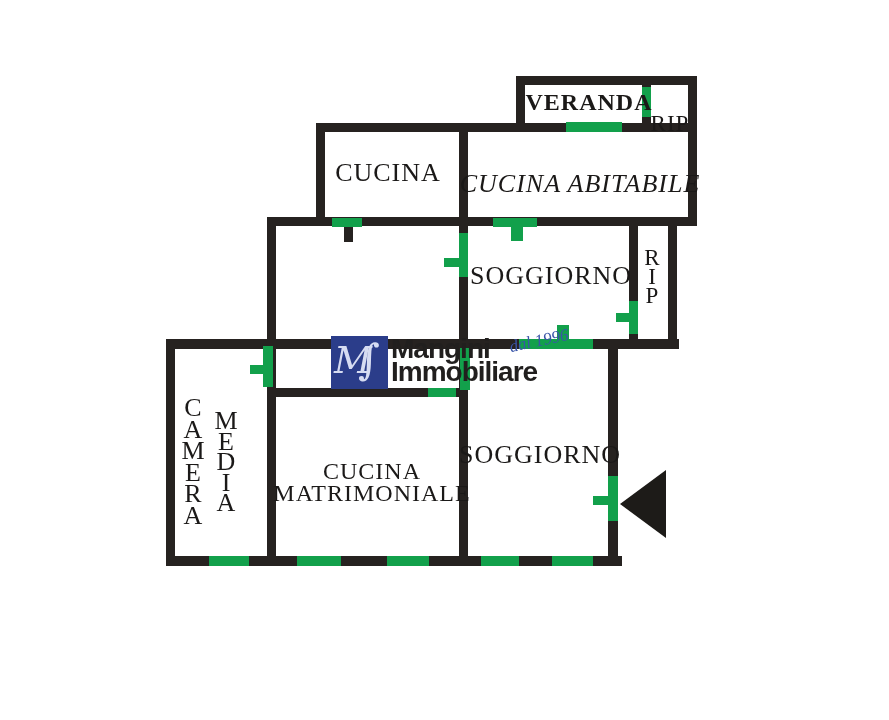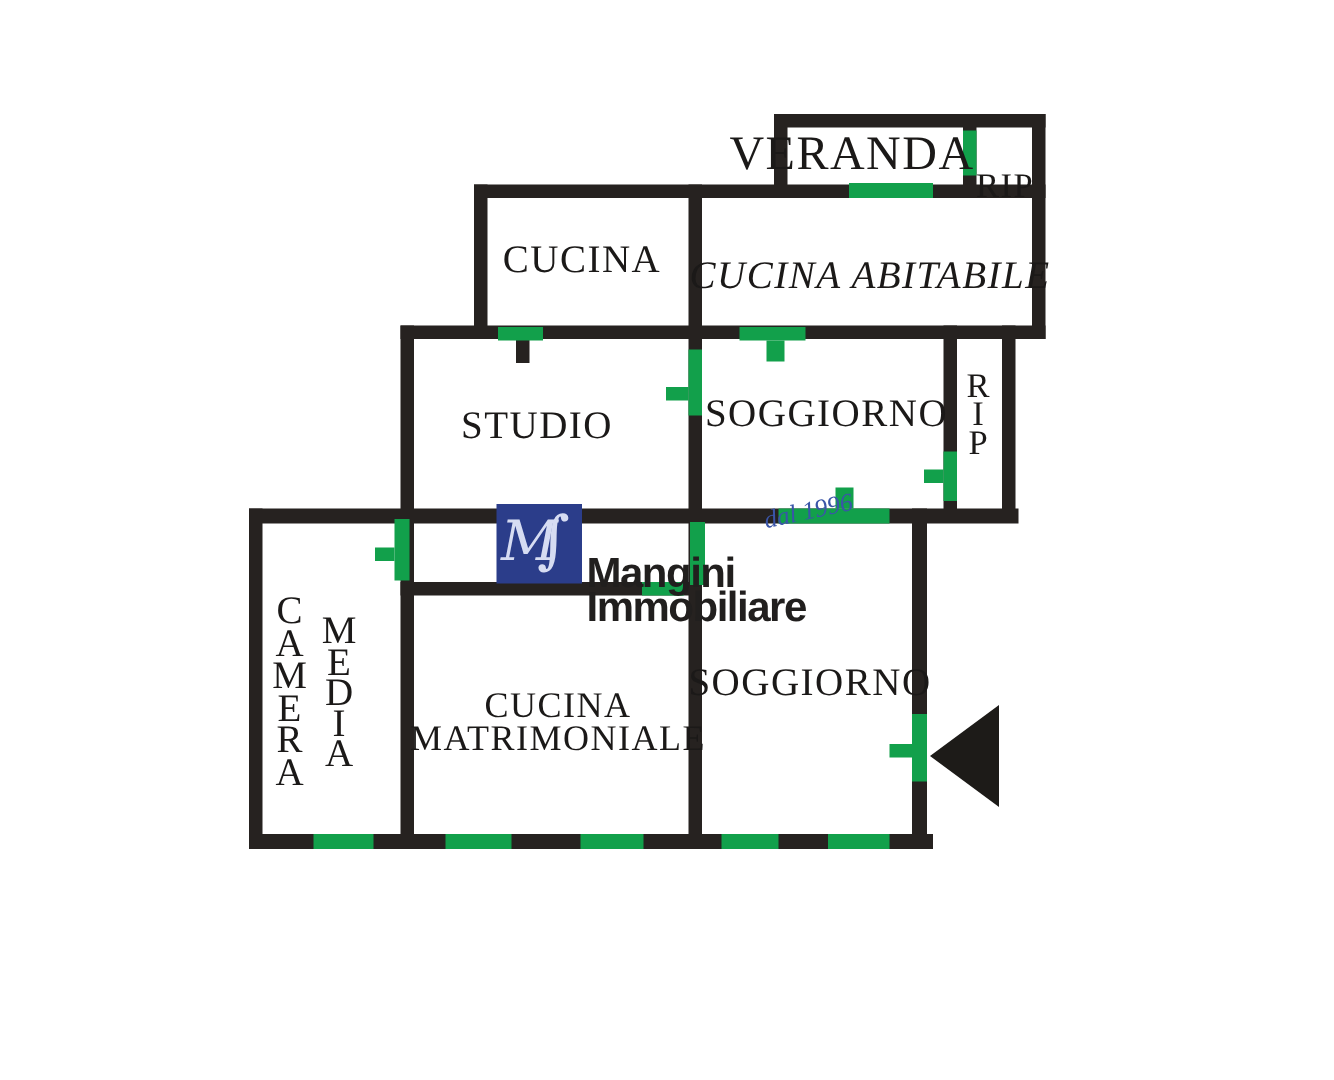--- a/index.html
+++ b/index.html
@@ -32,21 +32,21 @@
     position:absolute;left:3px;top:1px;font-family:"DejaVu Serif",serif;
     font-style:italic;font-size:37px;color:#d6dcf2;line-height:48px;
   }
   .mono-s{
     position:absolute;left:27px;top:-3px;font-family:"DejaVu Serif",serif;
     font-style:italic;font-size:42px;color:#d6dcf2;line-height:54px;
   }
   .logo-text{
     position:absolute;left:60px;top:1px;font-family:"Liberation Sans",sans-serif;
     font-weight:bold;font-size:28px;line-height:23px;letter-spacing:-1px;
-    color:#211f1e;white-space:nowrap;margin-top:33px;
+    color:#211f1e;white-space:nowrap;
   }
   .logo-tagline{
     position:absolute;left:178px;top:-5px;font-family:"Liberation Serif",serif;
     font-style:italic;font-size:17px;color:#3a55a8;transform:rotate(-12deg);
     white-space:nowrap;
   }
 </style>
 </head>
 <body>
 
@@ -99,34 +99,31 @@
     <div class="opening" style="left: 250px; top: 365px; width: 13px; height: 9px;"></div>
     <div class="opening" style="left: 460px; top: 348px; width: 10px; height: 42px;"></div>
     <div class="opening" style="left: 428px; top: 388px; width: 28px; height: 9px;"></div>
     <div class="opening" style="left: 608px; top: 476px; width: 10px; height: 45px;"></div>
     <div class="opening" style="left: 593px; top: 496px; width: 15px; height: 9px;"></div>
     <div class="opening" style="left: 209px; top: 556px; width: 40px; height: 10px;"></div>
     <div class="opening" style="left: 297px; top: 556px; width: 44px; height: 10px;"></div>
     <div class="opening" style="left: 387px; top: 556px; width: 42px; height: 10px;"></div>
     <div class="opening" style="left: 481px; top: 556px; width: 38px; height: 10px;"></div>
     <div class="opening" style="left: 552px; top: 556px; width: 41px; height: 10px;"></div>
-    <div class="room-label" style="left: 568px; top: 102px; font-size: 32px;">
+    <div class="room-label" style="left: 589px; top: 102px; font-size: 24px; font-weight: bold;">
       <div>VERANDA</div>
     </div>
     <div class="room-label" style="left: 670px; top: 102px; font-size: 23px; margin-top: 22px;">
       <div>RIP</div>
     </div>
     <div class="room-label" style="left: 388px; top: 173px; font-size: 26px;">
       <div>CUCINA</div>
     </div>
     <div class="room-label" style="left: 580px; top: 184px; font-size: 26px; font-style: italic;">
       <div>CUCINA ABITABILE</div>
-    </div>
-    <div class="room-label" style="left: 358px; top: 284px; font-size: 26px;">
-      <div>STUDIO</div>
     </div>
     <div class="room-label" style="left: 551px; top: 276px; font-size: 26px;">
       <div>SOGGIORNO</div>
     </div>
     <div class="room-label vertical" style="left: 652px; top: 276px; font-size: 23px; line-height: 19px;">
       <div>R</div>
       <div>I</div>
       <div>P</div>
     </div>
     <div class="room-label vertical" style="left: 193px; top: 461px; font-size: 26px; line-height: 21.5px;">

